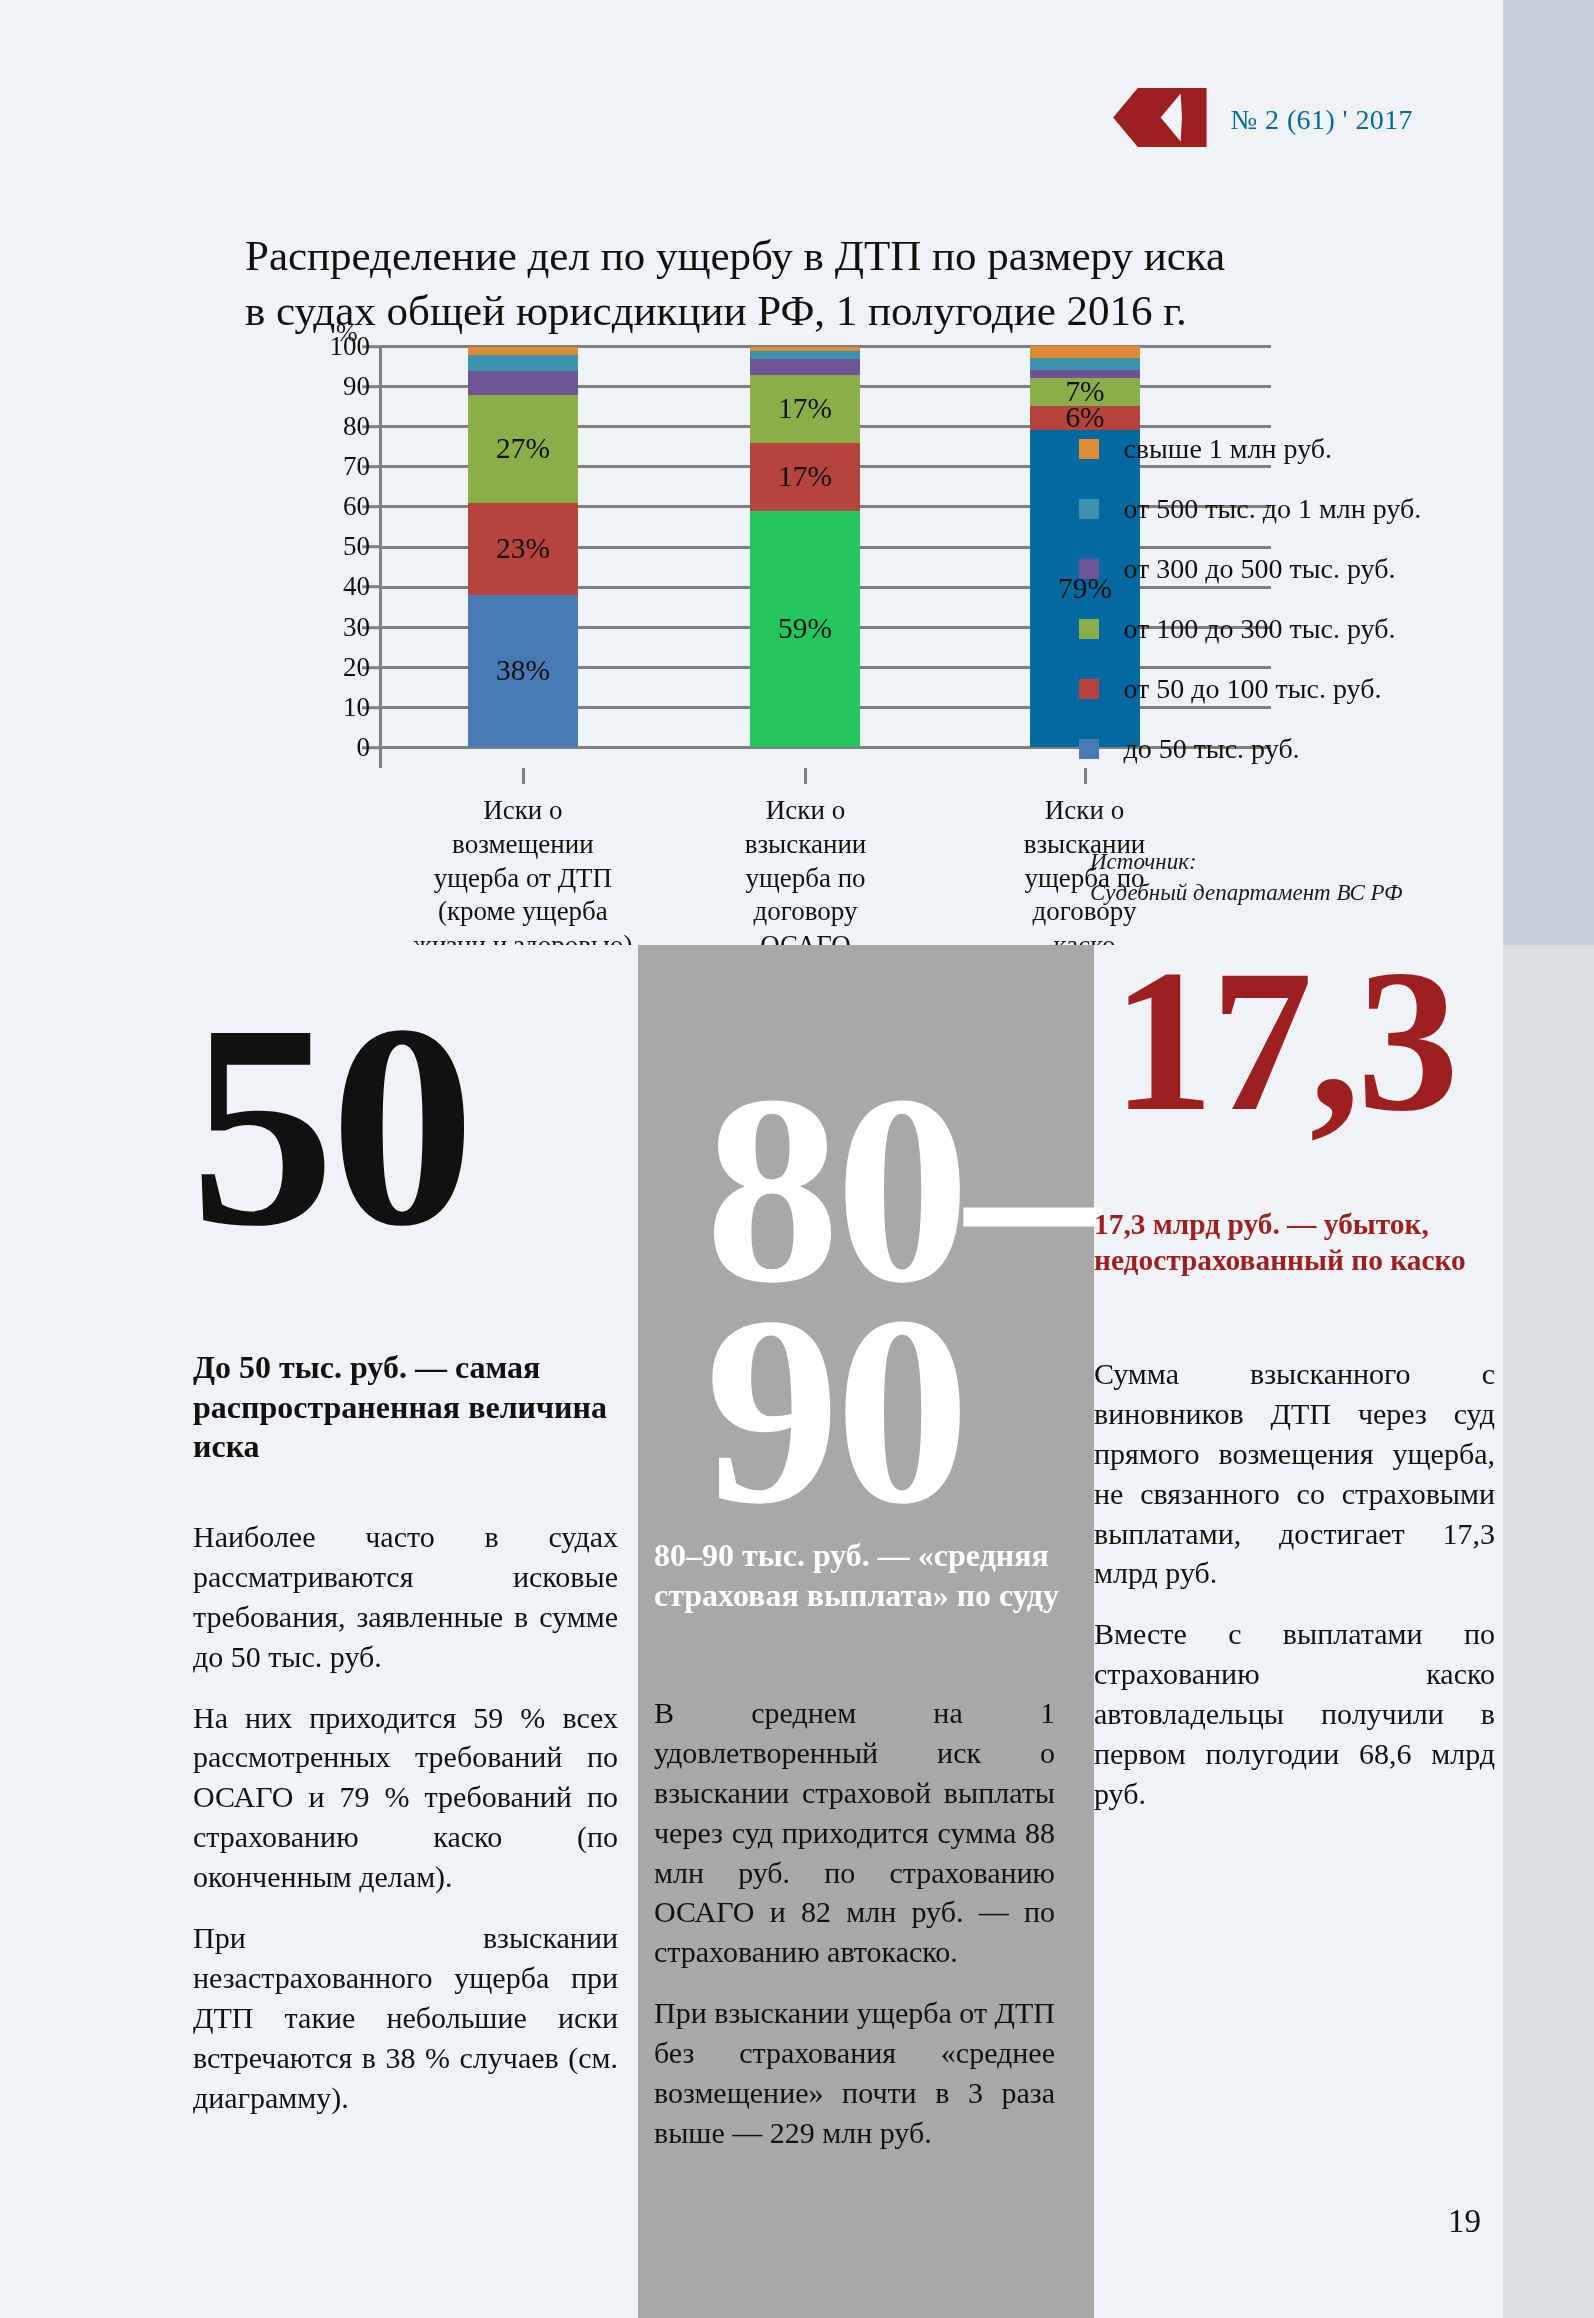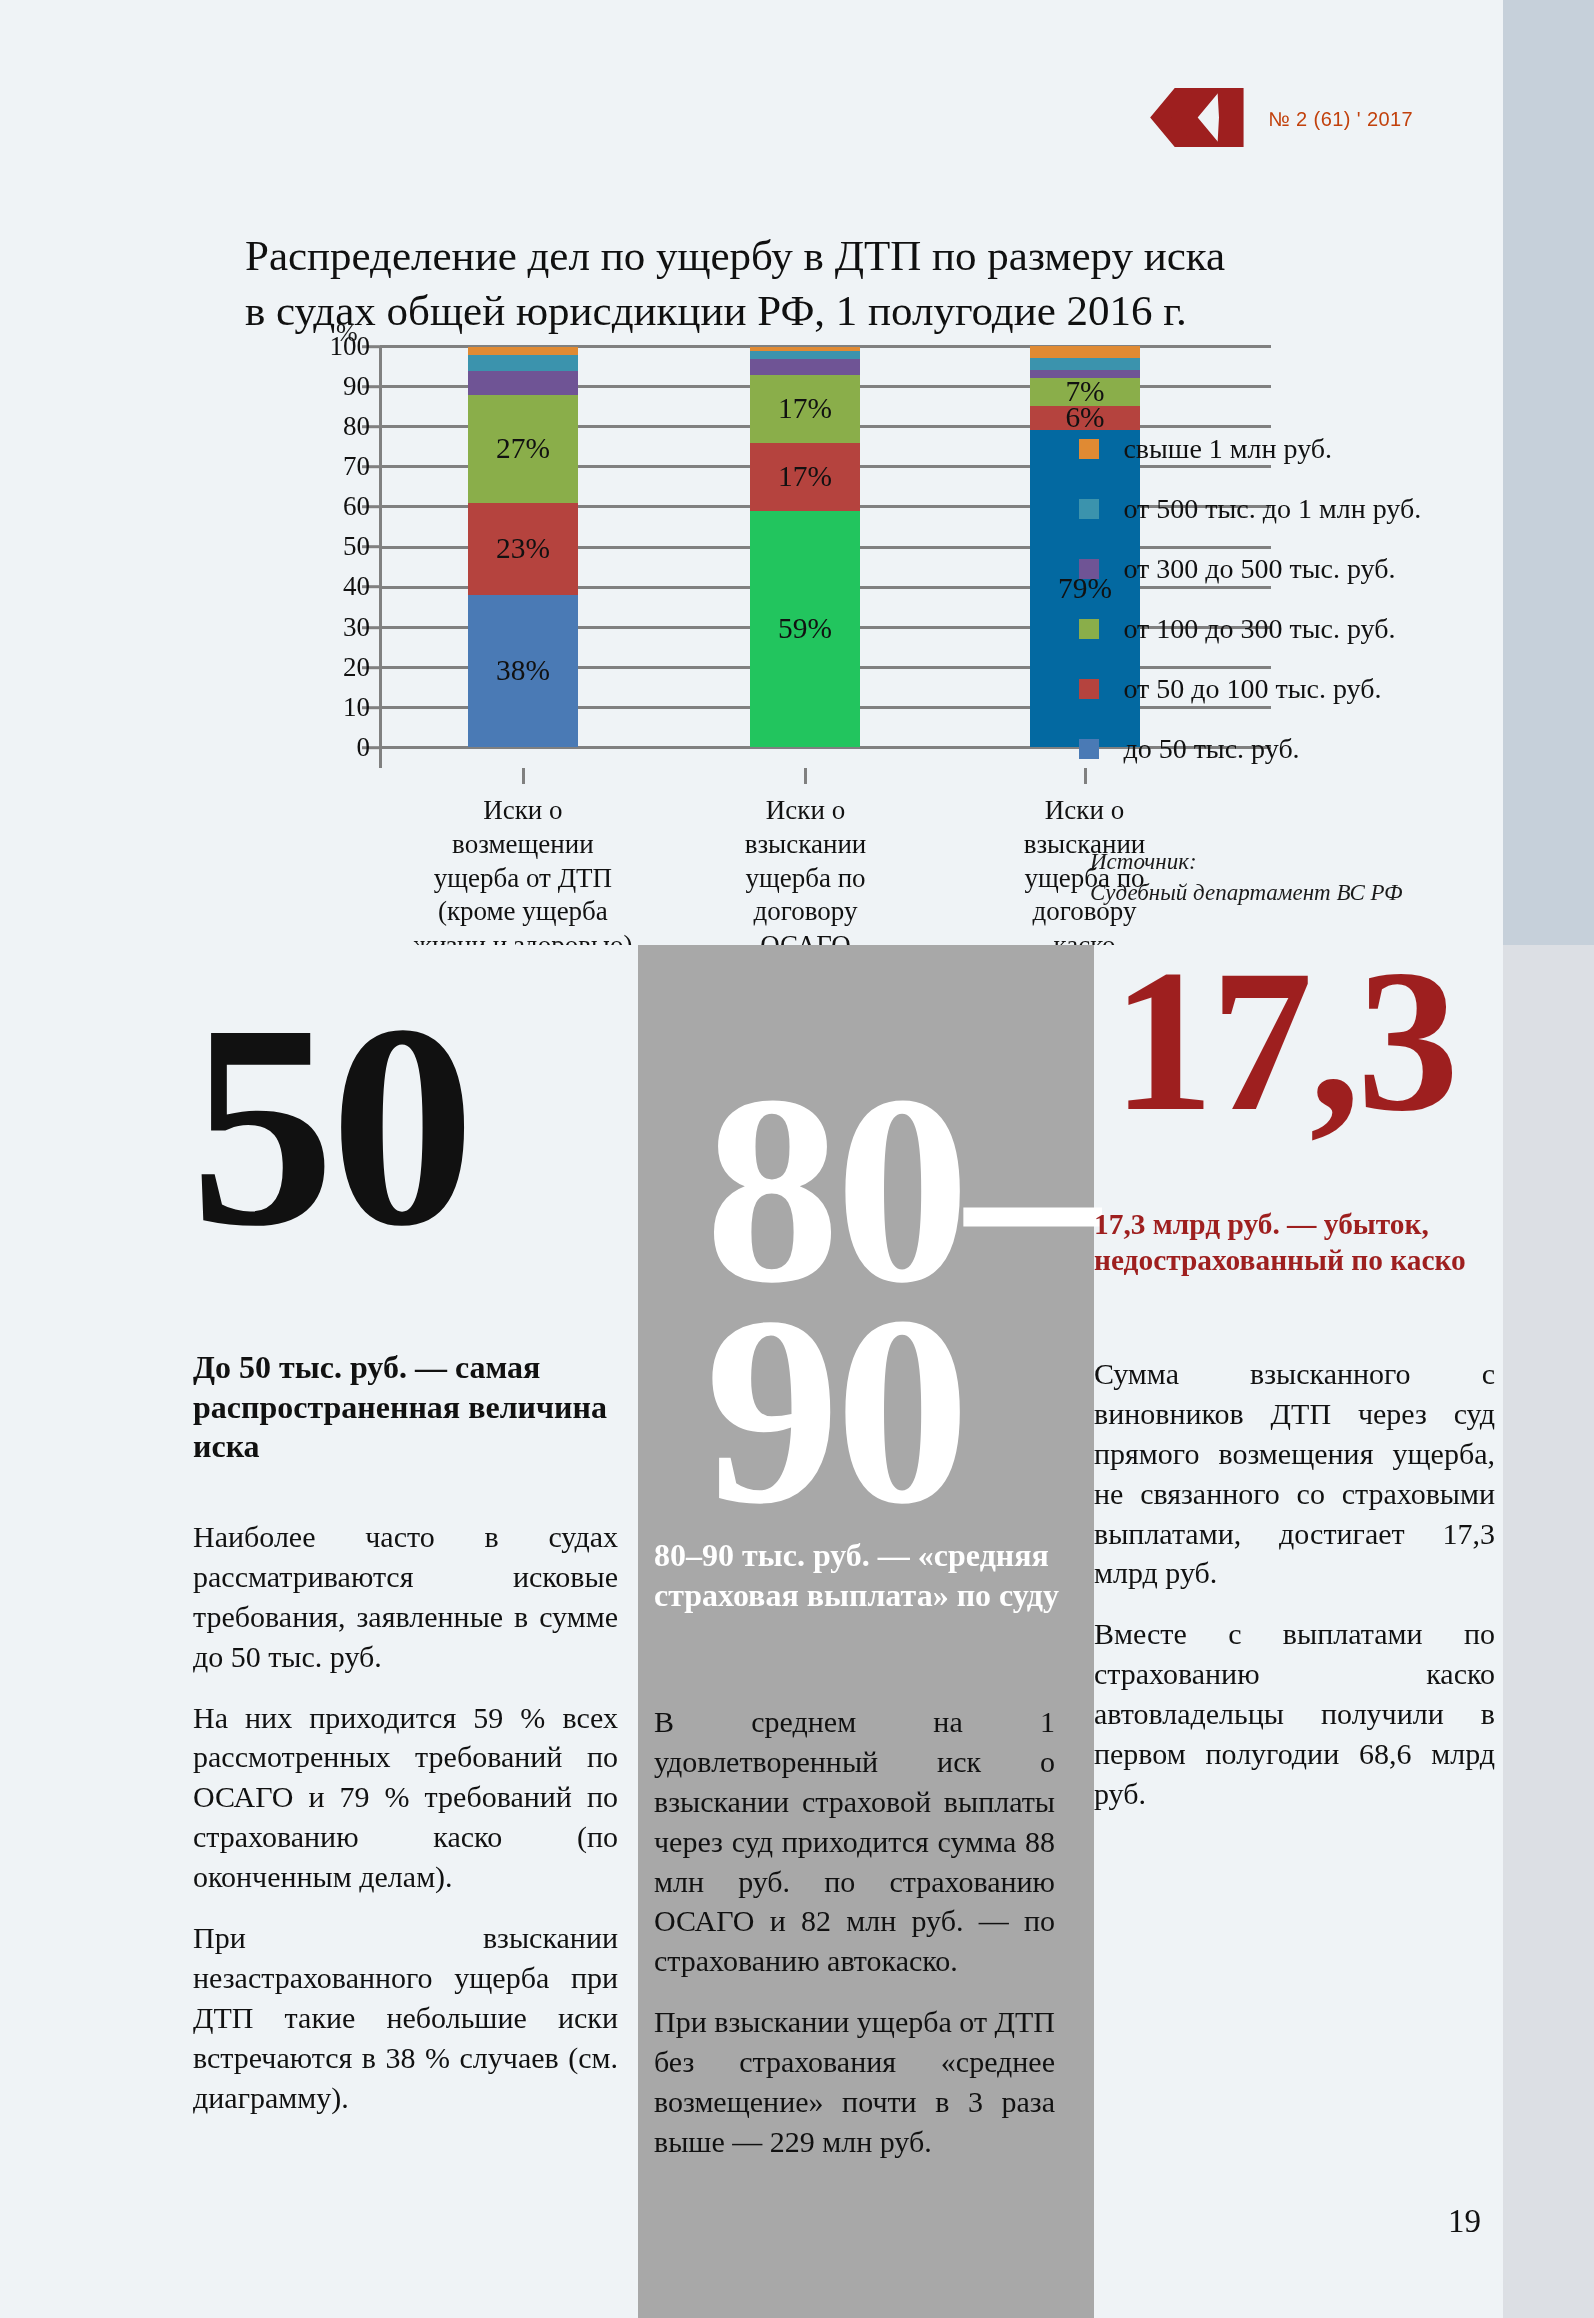--- a/index.html
+++ b/index.html
@@ -42,23 +42,23 @@
 
   .masthead {
     position: absolute;
     right: 90px; top: 88px;
     display: flex;
     align-items: center;
     gap: 21px;
   }
   .logo-mark { display: block; }
   .issue-line {
-    font-family: Liberation Sans, sans-serif;
-    font-size: 20px;
-    color: #c2410c;
+    font-family: Liberation Serif, serif;
+    font-size: 28px;
+    color: #0369a1;
     letter-spacing: 0.4px;
     white-space: nowrap;
   }
 
   .chart-title {
     position: absolute;
     left: 245px; top: 199px;
     width: 1063px;
     font-size: 43px;
     line-height: 1.28;
@@ -268,21 +268,20 @@
     font-size: 30px;
     line-height: 1.33;
     color: #111;
   }
   .body-mid {
     left: 654px; top: 1693px;
     width: 401px;
     font-size: 30px;
     line-height: 1.33;
     color: #111;
-    margin-top: 9px;
   }
   .body-right {
     left: 1094px; top: 1354px;
     width: 401px;
     font-size: 30px;
     line-height: 1.33;
     color: #111;
   }
 
   .folio {

